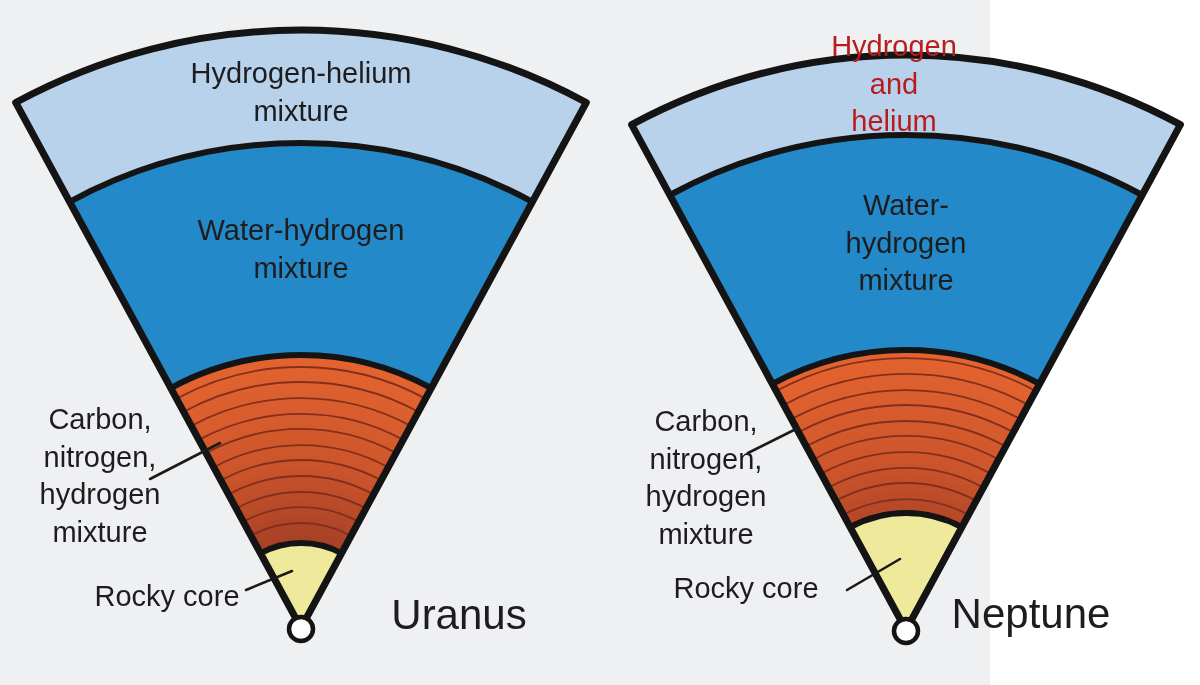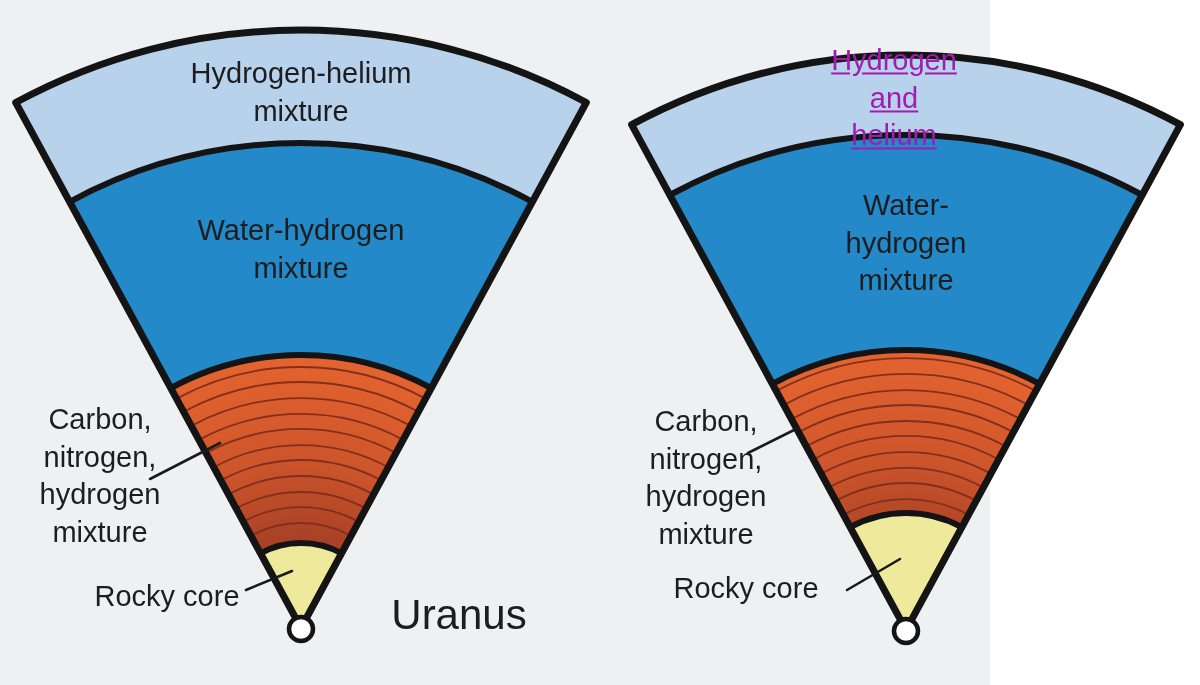--- a/index.html
+++ b/index.html
@@ -115,22 +115,23 @@
 mixture</div>
   <div class="lbl" style="left: 301px; top: 250px; color: rgb(29, 29, 31);">Water-hydrogen
 mixture</div>
   <div class="lbl" style="left: 100px; top: 476px; color: rgb(29, 29, 31);">Carbon,
 nitrogen,
 hydrogen
 mixture</div>
   <div class="lbl" style="left: 167px; top: 597px; color: rgb(29, 29, 31);">Rocky core</div>
   <div class="lbl planet-name" style="left: 459px; top: 615px; color: rgb(29, 29, 31);">Uranus</div>
 
-  <div class="lbl" style="left: 894px; top: 99px; color: #a21caf; text-decoration: underline;">Hydrogen and helium</div>
+  <div class="lbl" style="left: 894px; top: 85px; color: #b91c1c;">Hydrogen and helium</div>
   <div class="lbl" style="left: 906px; top: 244px; color: rgb(29, 29, 31);">Water-hydrogen
 mixture</div>
   <div class="lbl" style="left: 706px; top: 478px; color: rgb(29, 29, 31);">Carbon,
 nitrogen,
 hydrogen
 mixture</div>
   <div class="lbl" style="left: 746px; top: 589px; color: rgb(29, 29, 31);">Rocky core</div>
+  <div class="lbl planet-name" style="left: 1031px; top: 614px; color: rgb(29, 29, 31);">Neptune</div>
 
 </div>
 
 </body></html>

